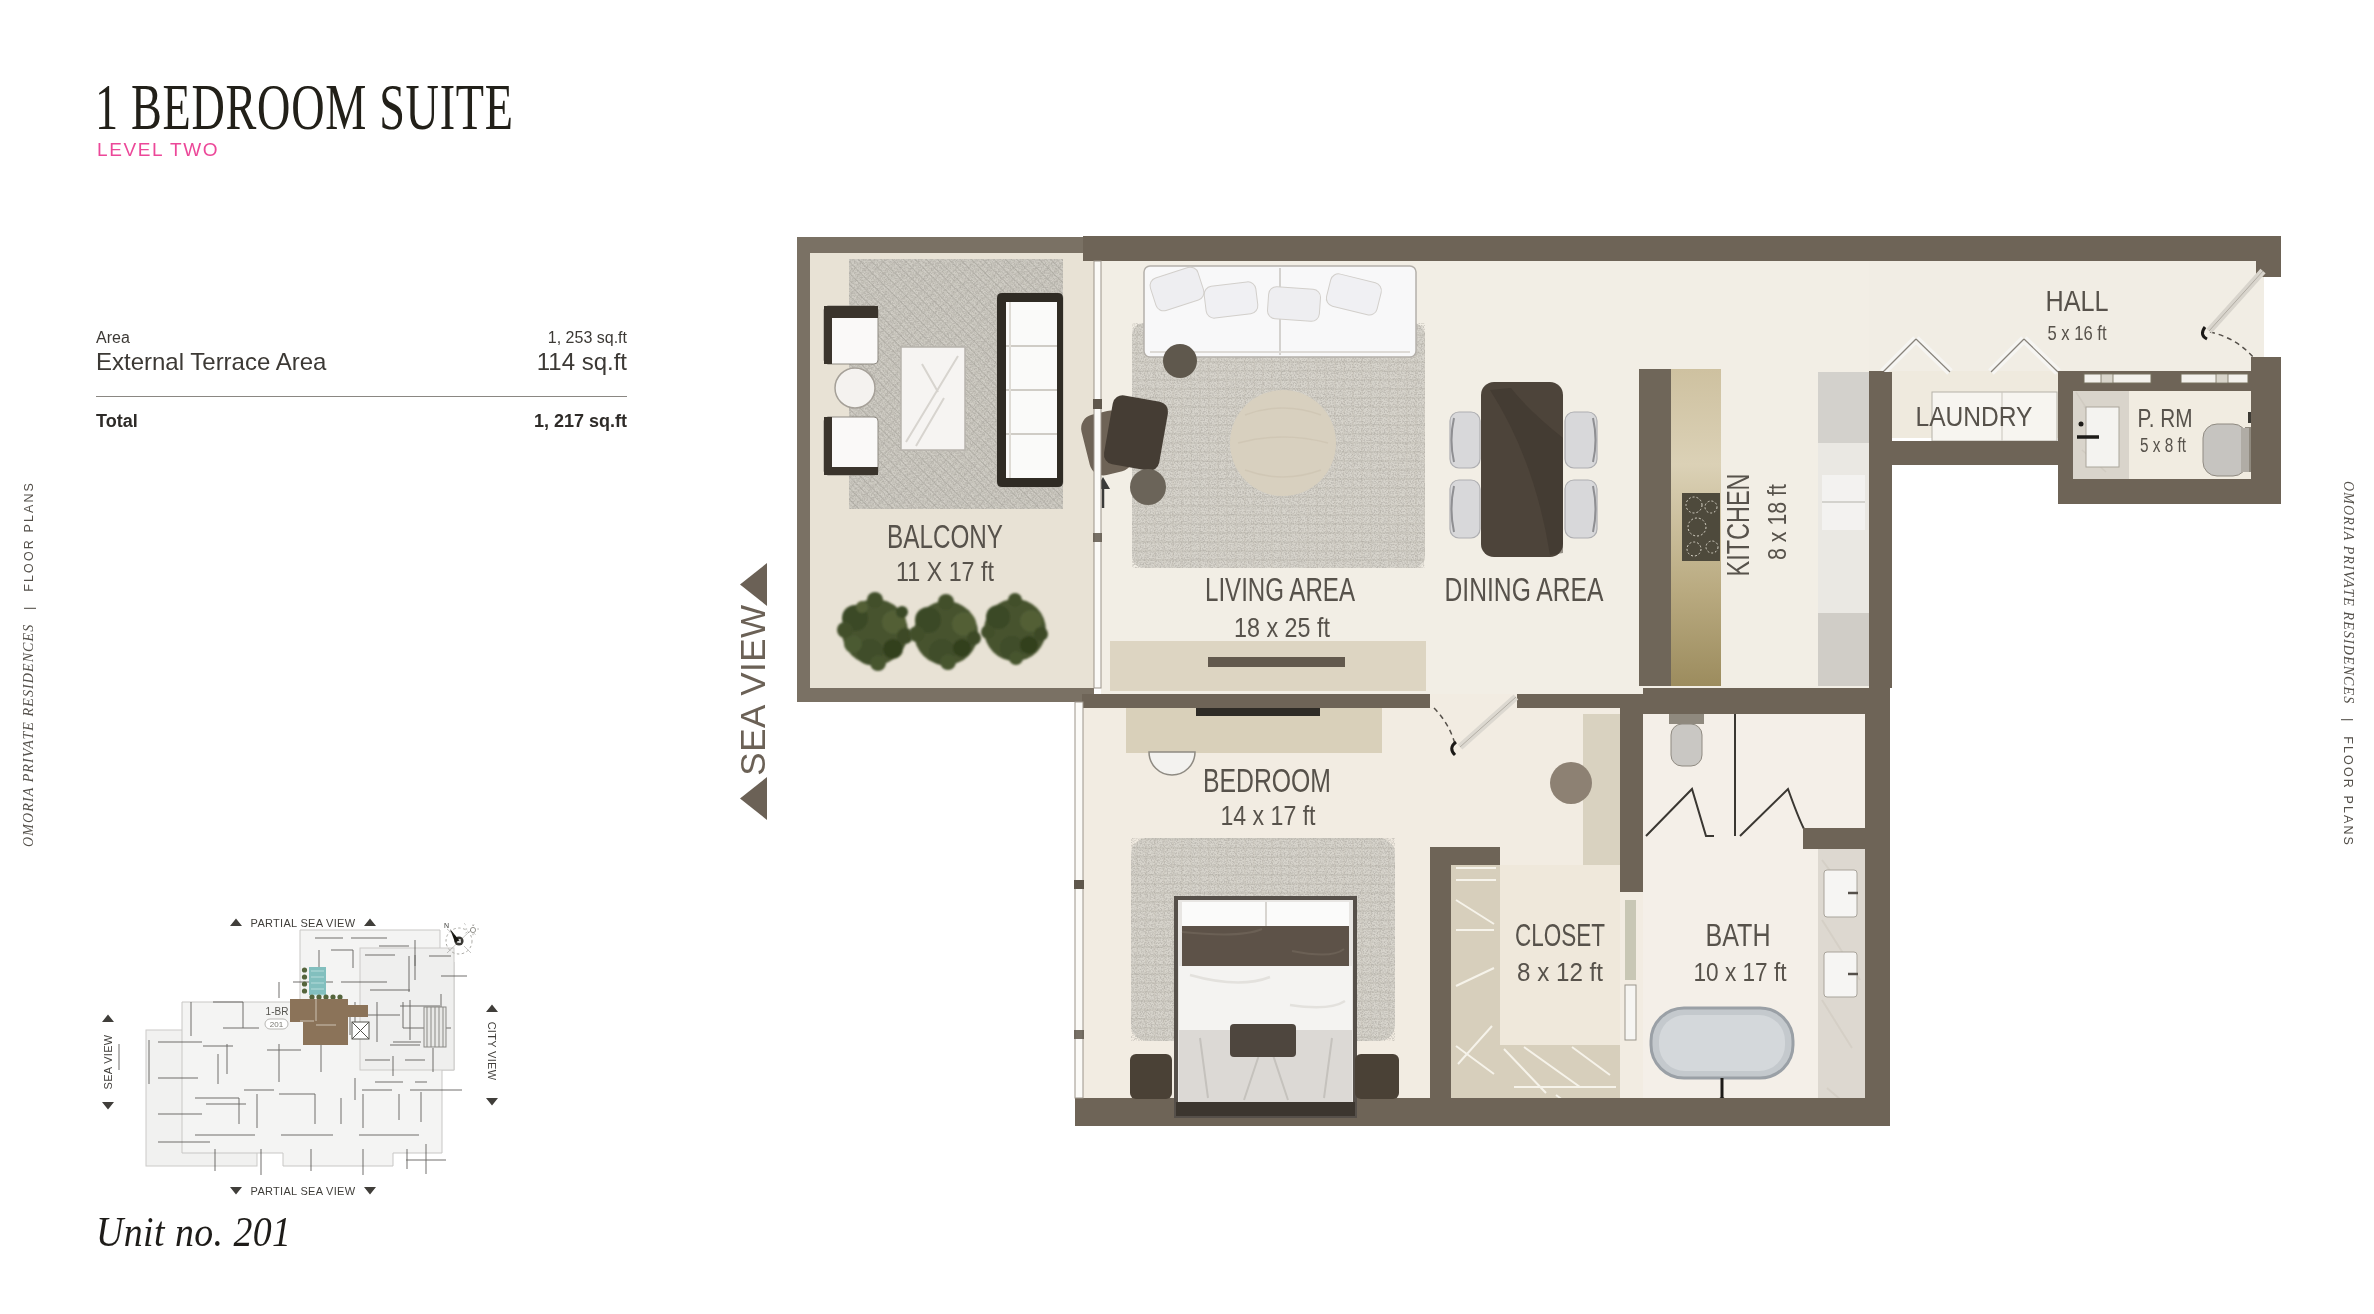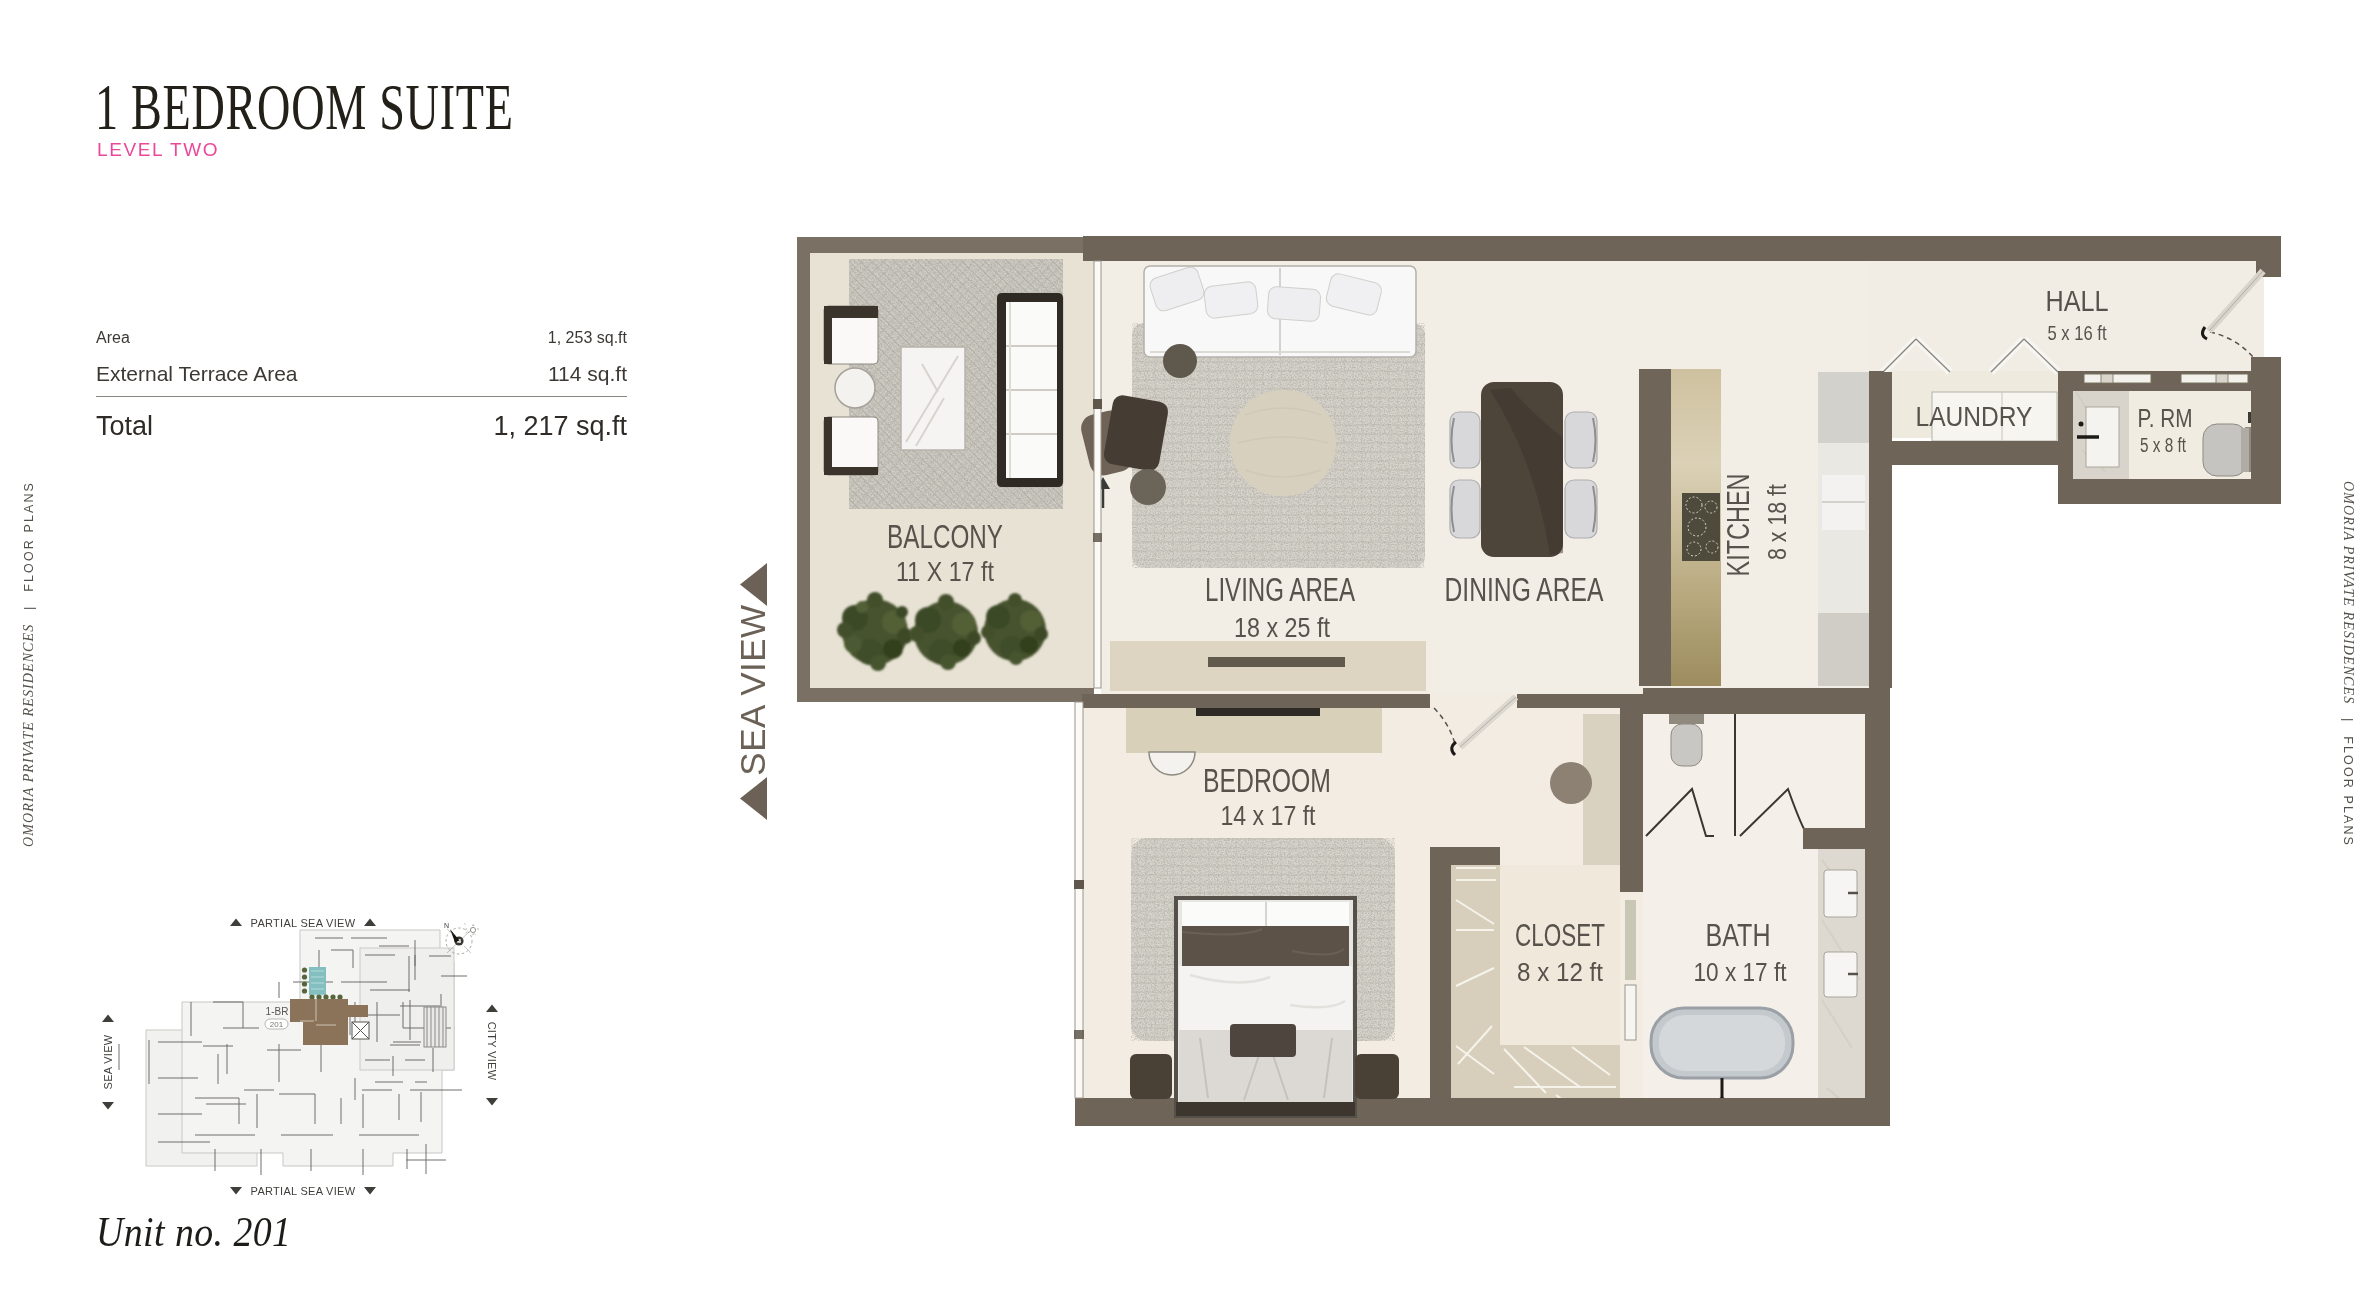--- a/index.html
+++ b/index.html
@@ -6,25 +6,25 @@
 .abs{position:absolute}
 </style></head>
 <body>
 
 <div class="abs" style="left:95px;top:69px;font-family:'Liberation Serif',serif;font-size:66px;color:#222019;transform:scaleX(.70);transform-origin:0 0;white-space:nowrap;letter-spacing:1px">1 BEDROOM SUITE</div>
 
 <div class="abs" style="left:97px;top:139px;font-size:19px;letter-spacing:1.6px;color:#ec4899">LEVEL TWO</div>
 
 <div class="abs" style="left:96px;top:329px;width:531px;font-size:16px;color:#3c3935">Area<span style="float:right">1, 253 sq.ft</span></div>
 
-<div class="abs" style="left:96px;top:362px;width:531px;font-size:21px;color:#3c3935">External Terrace Area<span style="float:right">114 sq.ft</span></div>
+<div class="abs" style="left:96px;top:348px;width:531px;font-size:24px;color:#3c3935">External Terrace Area<span style="float:right">114 sq.ft</span></div>
 
 <div class="abs" style="left:96px;top:396px;width:531px;border-top:1.5px solid #8a8782"></div>
 
-<div class="abs" style="left:96px;top:411px;width:531px;font-size:27px;font-weight:normal;color:#2e2b28">Total<span style="float:right">1, 217 sq.ft</span></div>
+<div class="abs" style="left:96px;top:411px;width:531px;font-size:18px;font-weight:bold;color:#2e2b28">Total<span style="float:right">1, 217 sq.ft</span></div>
 
 <div class="abs" style="left:0;top:0;width:58px;height:1314px">
     <div class="abs" style="left:29px;top:664px;transform:translate(-50%,-50%) rotate(-90deg);white-space:nowrap;font-size:13px;color:#54504a"><span style="font-family:'Liberation Serif',serif;font-style:italic;letter-spacing:1.1px;font-size:14px">OMORIA PRIVATE RESIDENCES</span><span style="letter-spacing:1px">&nbsp;&nbsp;&nbsp;|&nbsp;&nbsp;&nbsp;</span><span style="letter-spacing:2.1px;font-size:12.5px">FLOOR PLANS</span></div>
   </div>
 
 <div class="abs" style="left:2316px;top:0;width:58px;height:1314px">
     <div class="abs" style="left:32px;top:664px;transform:translate(-50%,-50%) rotate(90deg);white-space:nowrap;font-size:13px;color:#54504a"><span style="font-family:'Liberation Serif',serif;font-style:italic;letter-spacing:1.1px;font-size:14px">OMORIA PRIVATE RESIDENCES</span><span style="letter-spacing:1px">&nbsp;&nbsp;&nbsp;|&nbsp;&nbsp;&nbsp;</span><span style="letter-spacing:2.1px;font-size:12.5px">FLOOR PLANS</span></div>
   </div>
 
 <div class="abs" style="left:753px;top:690px;transform:translate(-50%,-50%) rotate(-90deg);white-space:nowrap;font-size:35px;color:#6b6156;letter-spacing:0.5px">SEA VIEW</div>

